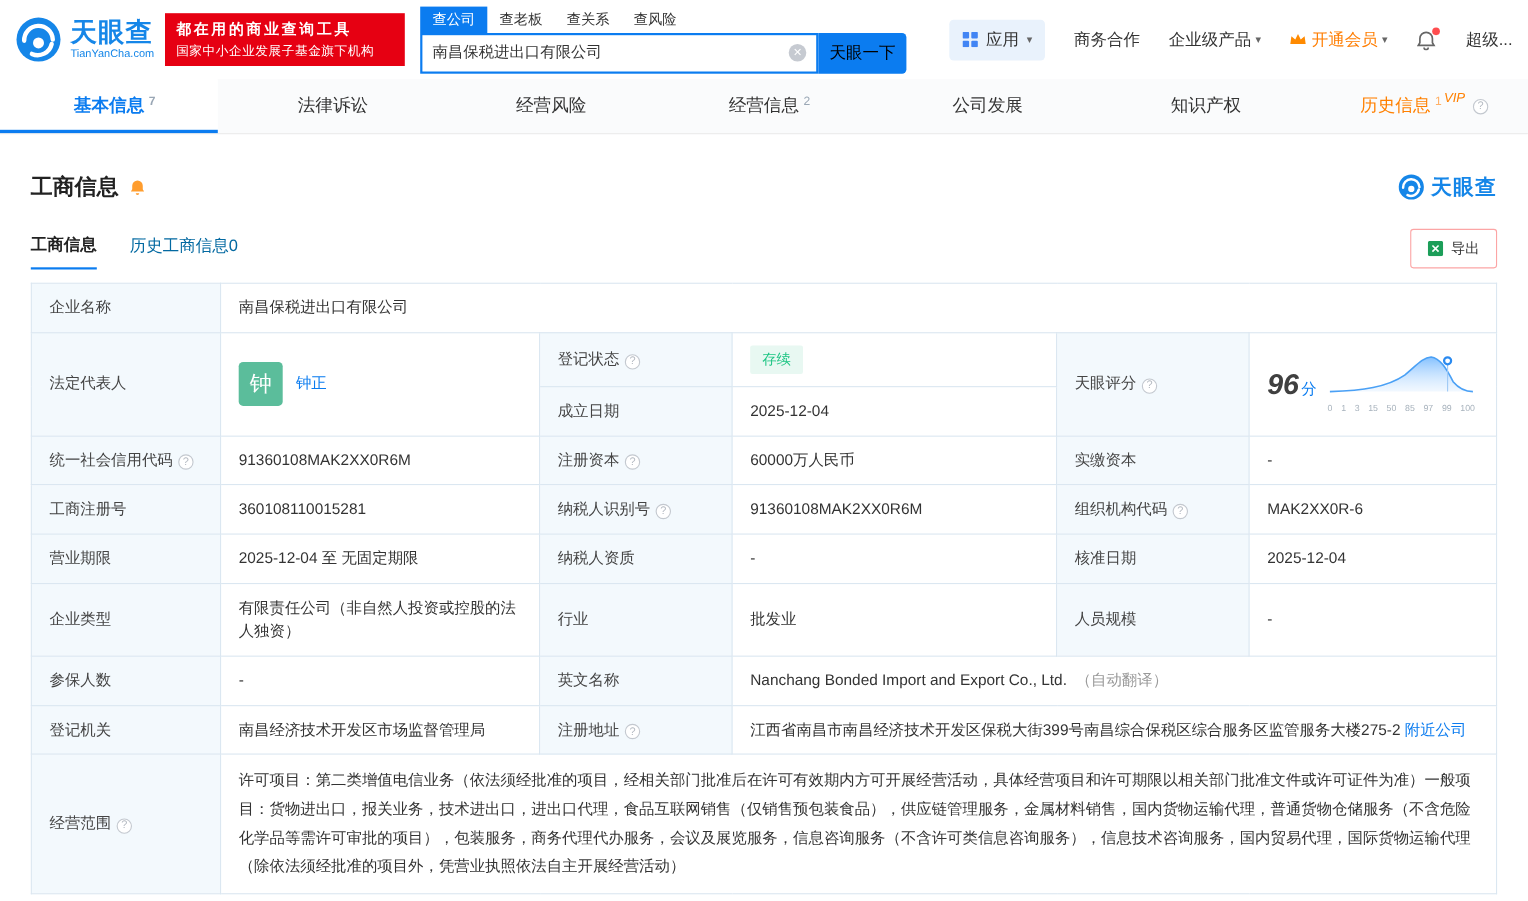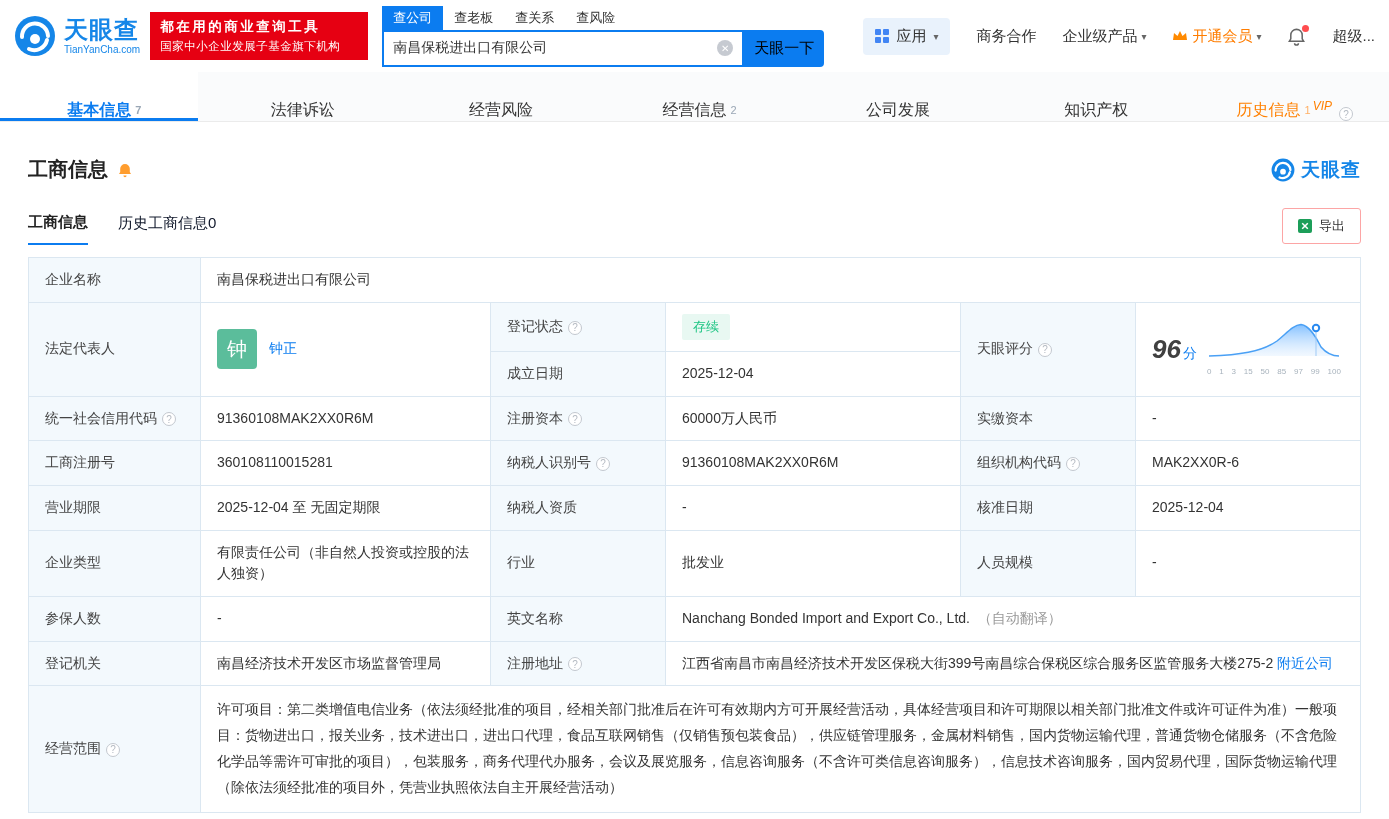--- a/index.html
+++ b/index.html
@@ -37,21 +37,21 @@
   .caret { font-size:10px; color:#666; }
   .caret::after { content:"▾"; }
   .navitem { cursor:pointer; display:flex; align-items:center; gap:4px; white-space:nowrap;}
   .navitem.vip { color:#ff7d00; }
   .bell-wrap { position:relative; cursor:pointer; display:flex; }
   .red-dot { position:absolute; top:-2px; right:-3px; width:7px; height:7px; border-radius:50%;
     background:#ff4d4f; }
 
   
   .main-tabs { height:50px; display:flex; background:#fafbfc; border-bottom:1px solid #ebebeb; }
-  .mtab { flex:1; display:flex; align-items:flex-end; justify-content:center; font-size:16px;
+  .mtab { flex:1; display:flex; align-items:center; justify-content:center; font-size:16px;
     color:#333; cursor:pointer; position:relative; gap:2px;padding-left:10px;}
   .mtab.active { background:#fff; color:#0b7cf0; font-weight:700; }
   .mtab.active::after { content:""; position:absolute; left:0; right:0; bottom:0; height:3px; background:#0b7cf0;}
   .cnt { font-size:11px; color:#9aa7b5; margin-left:2px; transform:translateY(-5px); display:inline-block;}
   .mtab.viptab { color:#ff8000; }
   .mtab.viptab .cnt { color:#ffb066; }
   .vipbadge { font-size:12px; font-weight:400; font-style:italic; color:#ff8000;
     transform:translateY(-8px); display:inline-block; }
   .help { display:inline-flex; width:14px; height:14px; border:1px solid #c3c8cf; border-radius:50%;
     color:#b4bac2; font-size:10px; align-items:center; justify-content:center; margin-left:5px;
@@ -60,21 +60,21 @@
 
   
   .content { padding:0 28px; }
   .sec-head { margin-top:34px; display:flex; align-items:center; }
   .sec-head h2 { font-size:20px; color:#222; font-weight:700; }
   .sec-bell { margin-left:9px; cursor:pointer; display:flex; }
   .brand { margin-left:auto; display:flex; align-items:center; gap:6px; }
   .brand span { font-size:19px; font-weight:700; color:#1586e8; letter-spacing:1px;}
 
   .subtab-row { margin-top:24px; display:flex; align-items:center; }
-  .subtab { font-size:15px; color:#0f172a; margin-right:30px; padding:6px 0 11px; cursor:pointer; }
+  .subtab { font-size:15px; color:#0369a1; margin-right:30px; padding:6px 0 11px; cursor:pointer; }
   .subtab.active { color:#222; font-weight:700; border-bottom:2px solid #0b7cf0; }
   .export { margin-left:auto; display:flex; align-items:center; gap:7px; background:#fff;
     border:1px solid #fca5a5; border-radius:3px; padding:8px 15px; font-size:13px; color:#333;
     cursor:pointer; font-family:inherit;}
 
   
   .info-table { width:1333px; margin-top:12px; border-collapse:collapse; table-layout:fixed; }
   .info-table th, .info-table td { border:1px solid #dbe7f1; font-size:14px; font-weight:400;
     text-align:left; padding:11px 16px; vertical-align:middle; line-height:1.55; color:#333;
     word-break:break-all;}

